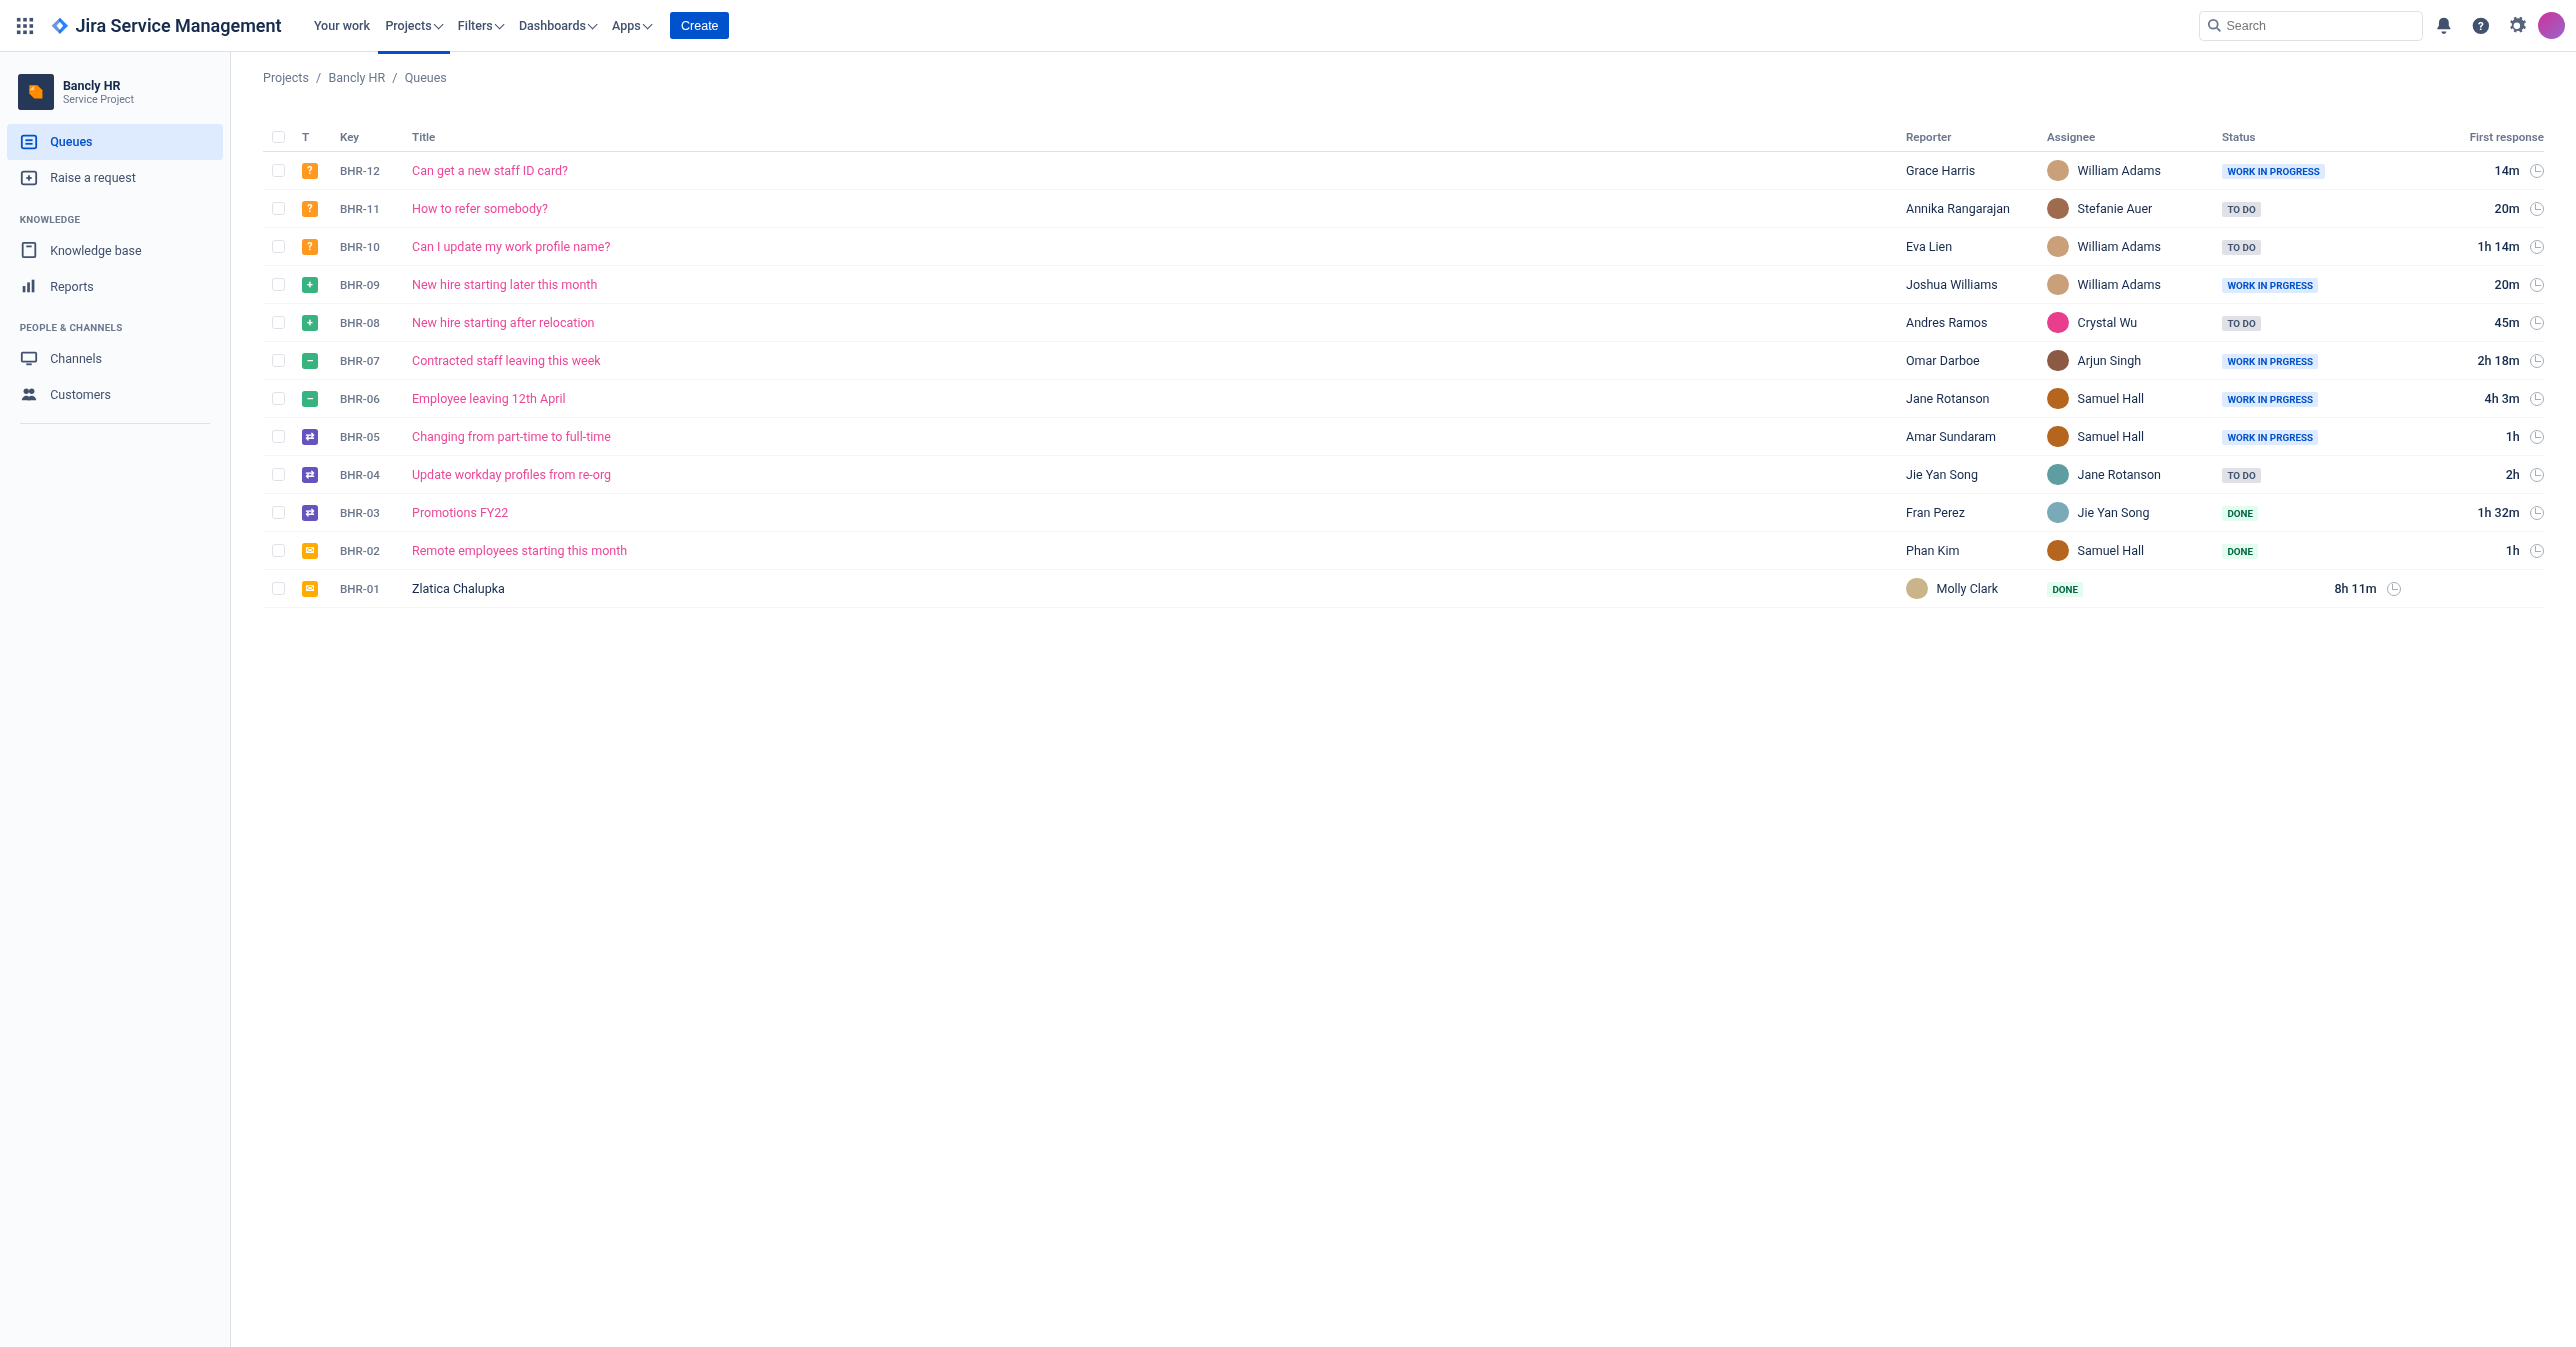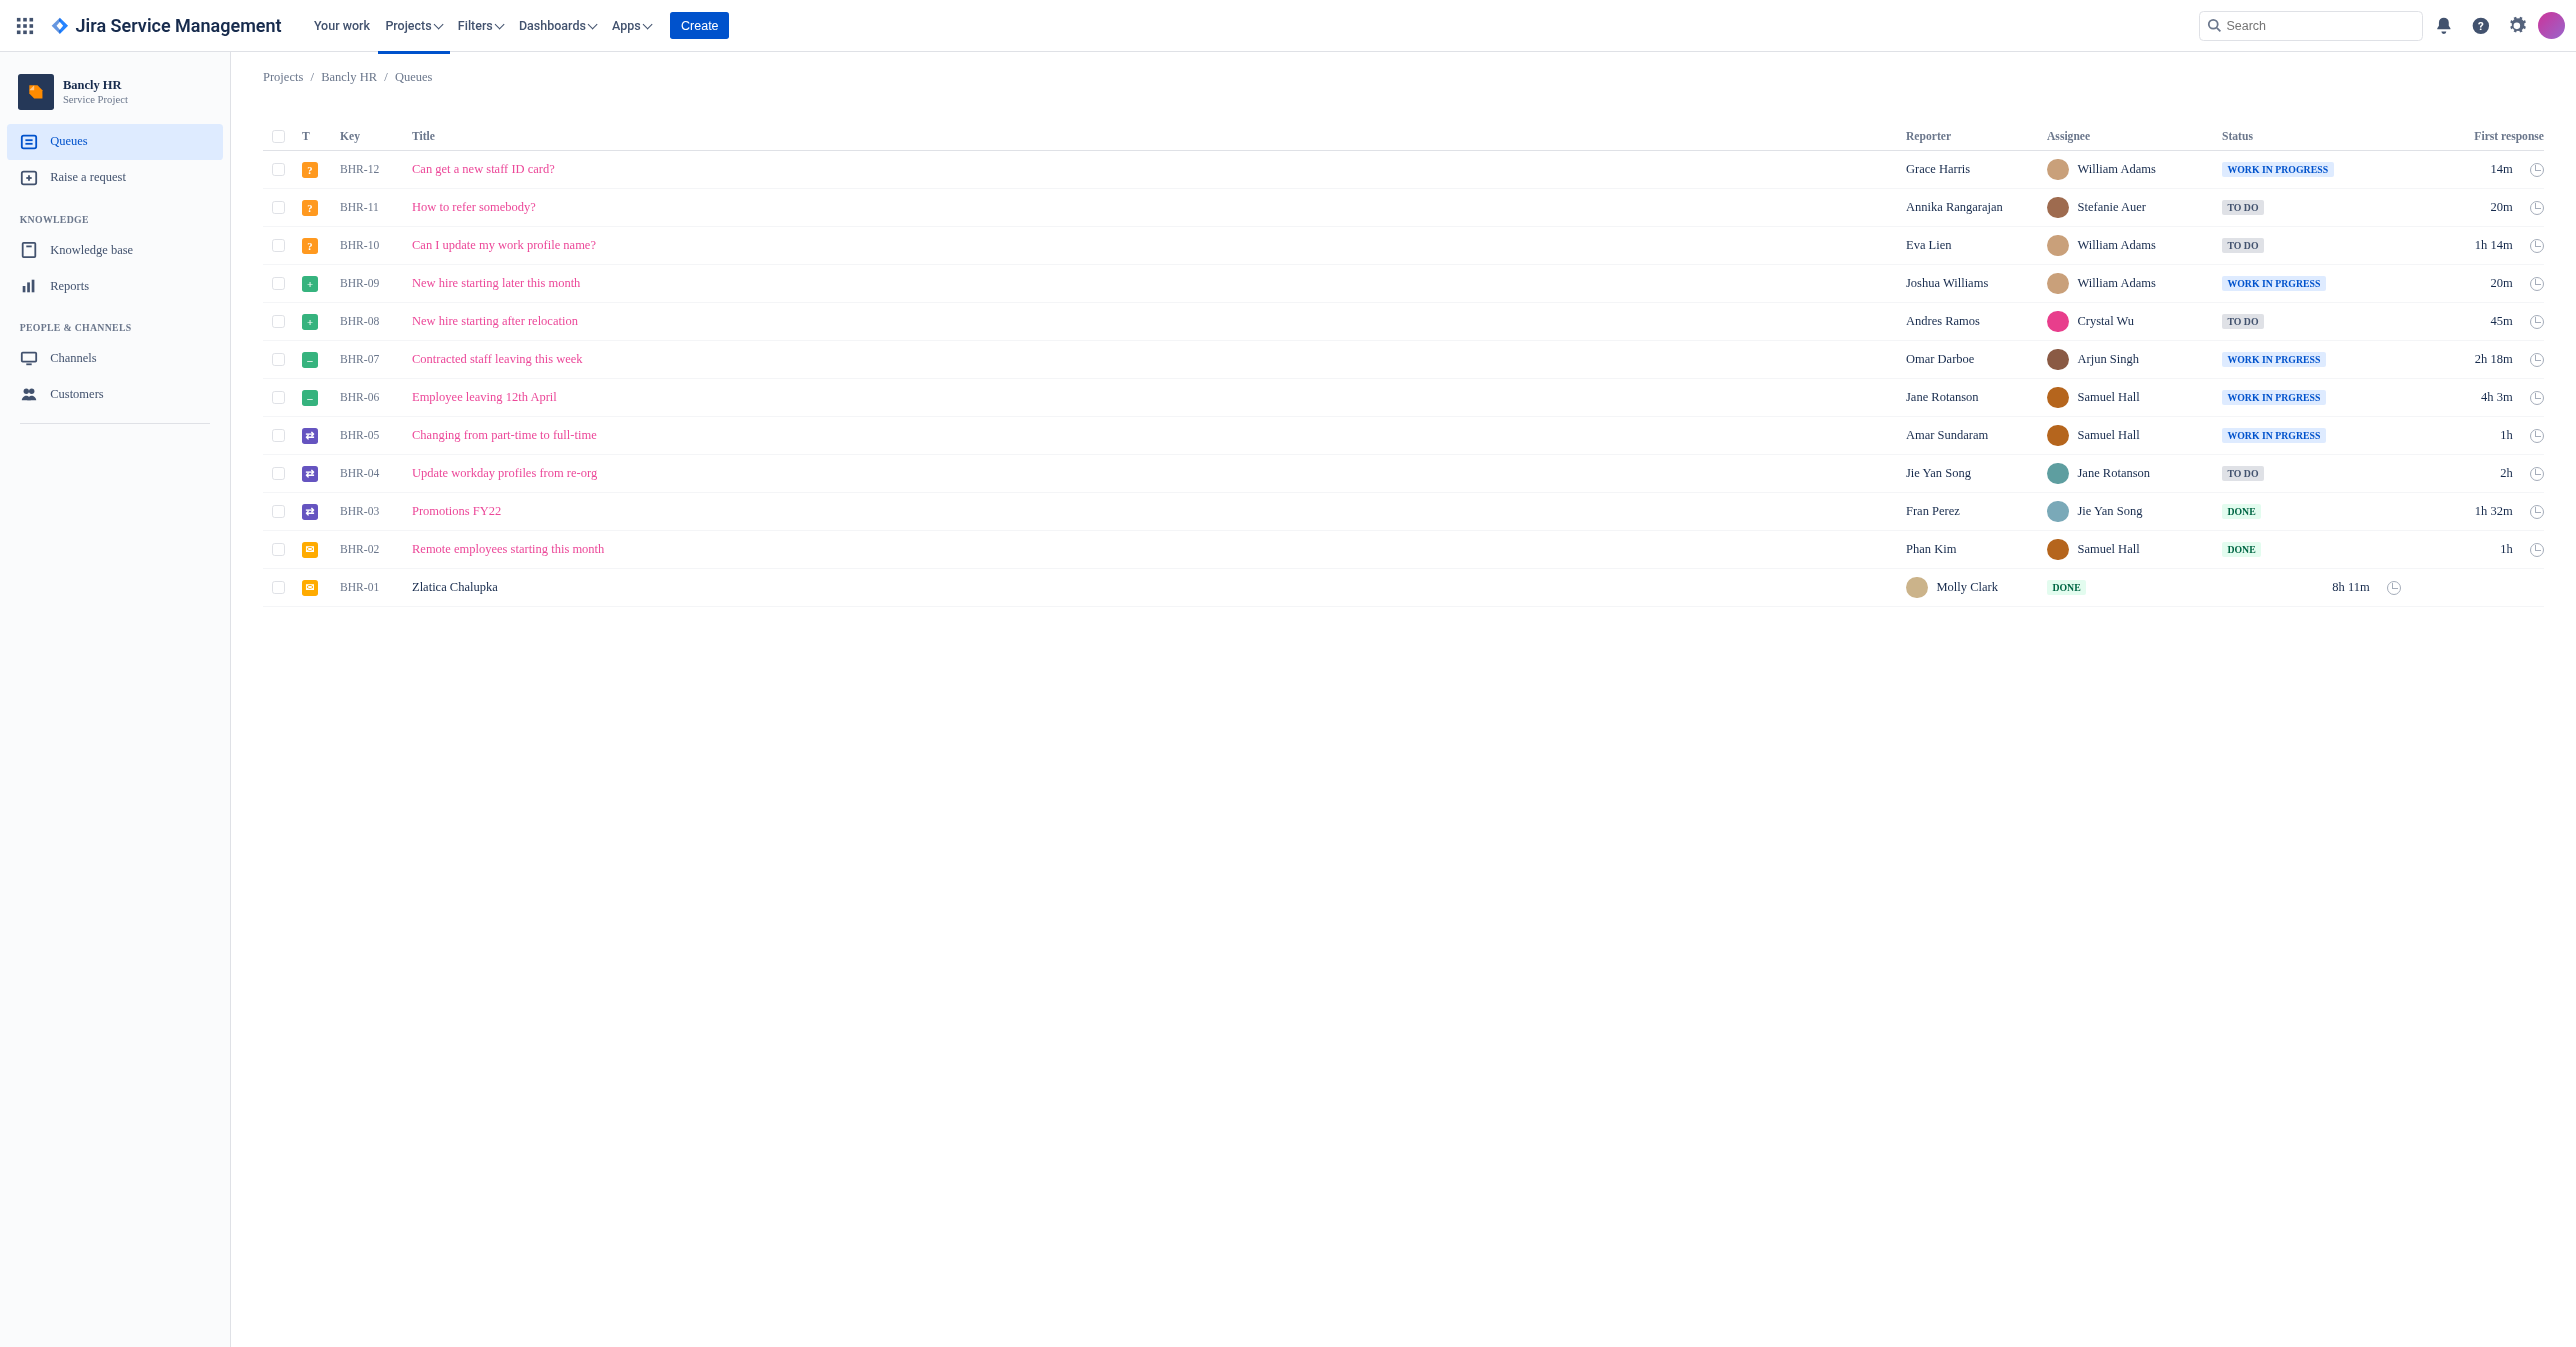--- a/index.html
+++ b/index.html
@@ -14,21 +14,21 @@
 .nav-item { padding: 7.2px 7.2px; border-radius: 2.7px; color: #42526E; cursor: pointer; font-weight: 500; display: flex; align-items: center; gap: 3.6px; position: relative; }
 .nav-item.active::after { content: ""; position: absolute; left: 0; right: 0; bottom: -13.4px; height: 2.7px; background: #0052CC; }
 .create-btn { margin-left: 10.7px; padding: 6.3px 10.7px; background: #0052CC; color: #fff; border: none; border-radius: 2.7px; font-weight: 500; font-size: 12.5px; cursor: pointer; }
 .header-right { margin-left: auto; display: flex; align-items: center; gap: 7.2px; }
 .search { display: flex; align-items: center; width: 224px; height: 30px; border: 1.8px solid #DFE1E6; border-radius: 4.5px; padding: 0 7.2px; }
 .search input { border: none; outline: none; flex: 1; margin-left: 5.4px; font-size: 12.5px; background: transparent; }
 .header-icon { width: 29px; height: 29px; display: flex; align-items: center; justify-content: center; border-radius: 50%; cursor: pointer; color: #42526E; }
 .avatar-img { width: 27px; height: 27px; border-radius: 50%; background: linear-gradient(135deg, #c39, #96c); }
 
 
-.layout { display: flex; height: calc(100vh - 52px); font-family: Liberation Serif, serif; }
+.layout { display: flex; height: calc(100vh - 52px); }
 .sidebar { width: 231px; background: #FAFBFC; border-right: 0.9px solid #DFE1E6; padding: 18px 7.2px; }
 .project-header { display: flex; align-items: center; gap: 9px; padding: 3.6px 10.7px 14.3px; }
 .project-icon { width: 36px; height: 36px; border-radius: 2.7px; background: #253858; display: flex; align-items: center; justify-content: center; }
 .project-title { font-size: 12.5px; font-weight: 700; }
 .project-sub { font-size: 10.7px; color: #6B778C; }
 .side-item { display: flex; align-items: center; gap: 12.5px; padding: 9px 12.5px; border-radius: 3.6px; cursor: pointer; color: #42526E; font-weight: 400; }
 .side-item.selected { background: #DEEBFF; color: #0052CC; font-weight: 500; }
 .side-section { font-size: 9.8px; font-weight: 700; color: #6B778C; padding: 18px 12.5px 7.2px; letter-spacing: 0.3px; }
 .side-sep { border-top: 0.9px solid #DFE1E6; margin: 10.7px 12.5px; }
 
@@ -53,21 +53,21 @@
 .type-e { background: #FFAB00; color:#fff; }
 .key { font-size: 11.6px; color: #6B778C; font-weight: 500; }
 .titlecell { font-size: 12.5px; color: #ec4899; }
 .reporter { font-size: 12.5px; color: #172B4D; }
 .assignee { display: flex; align-items: center; gap: 9px; }
 .av { width: 21.5px; height: 21.5px; border-radius: 50%; }
 .status-badge { display: inline-block; padding: 1.8px 5.4px; border-radius: 2px; font-size: 9.8px; font-weight: 700; }
 .status-todo { background: #DFE1E6; color: #42526E; }
 .status-wip { background: #DEEBFF; color: #0052CC; }
 .status-done { background: #E3FCEF; color: #006644; }
-.first-resp { display: flex; justify-content: flex-end; align-items: center; gap: 17px; font-size: 12.5px; font-weight: 500; color: #172B4D; }
+.first-resp { display: flex; justify-content: flex-end; align-items: center; gap: 10px; font-size: 12.5px; font-weight: 500; color: #172B4D; }
 .clock { width: 14.3px; height: 14.3px; border: 1.8px solid #A5ADBA; border-radius: 50%; position: relative; }
 .clock::after { content:""; position:absolute; width:4.5px; height:4.5px; border-left:1.8px solid #A5ADBA; border-bottom:1.8px solid #A5ADBA; left:4.5px; top:1.8px; }
 
 .chev { width: 7.2px; height: 7.2px; border-right: 1.8px solid #42526E; border-bottom: 1.8px solid #42526E; transform: rotate(45deg); margin-top: -2.7px; }
 </style>
 </head>
 <body>
 
 <div class="header">
   <div class="header-left">

